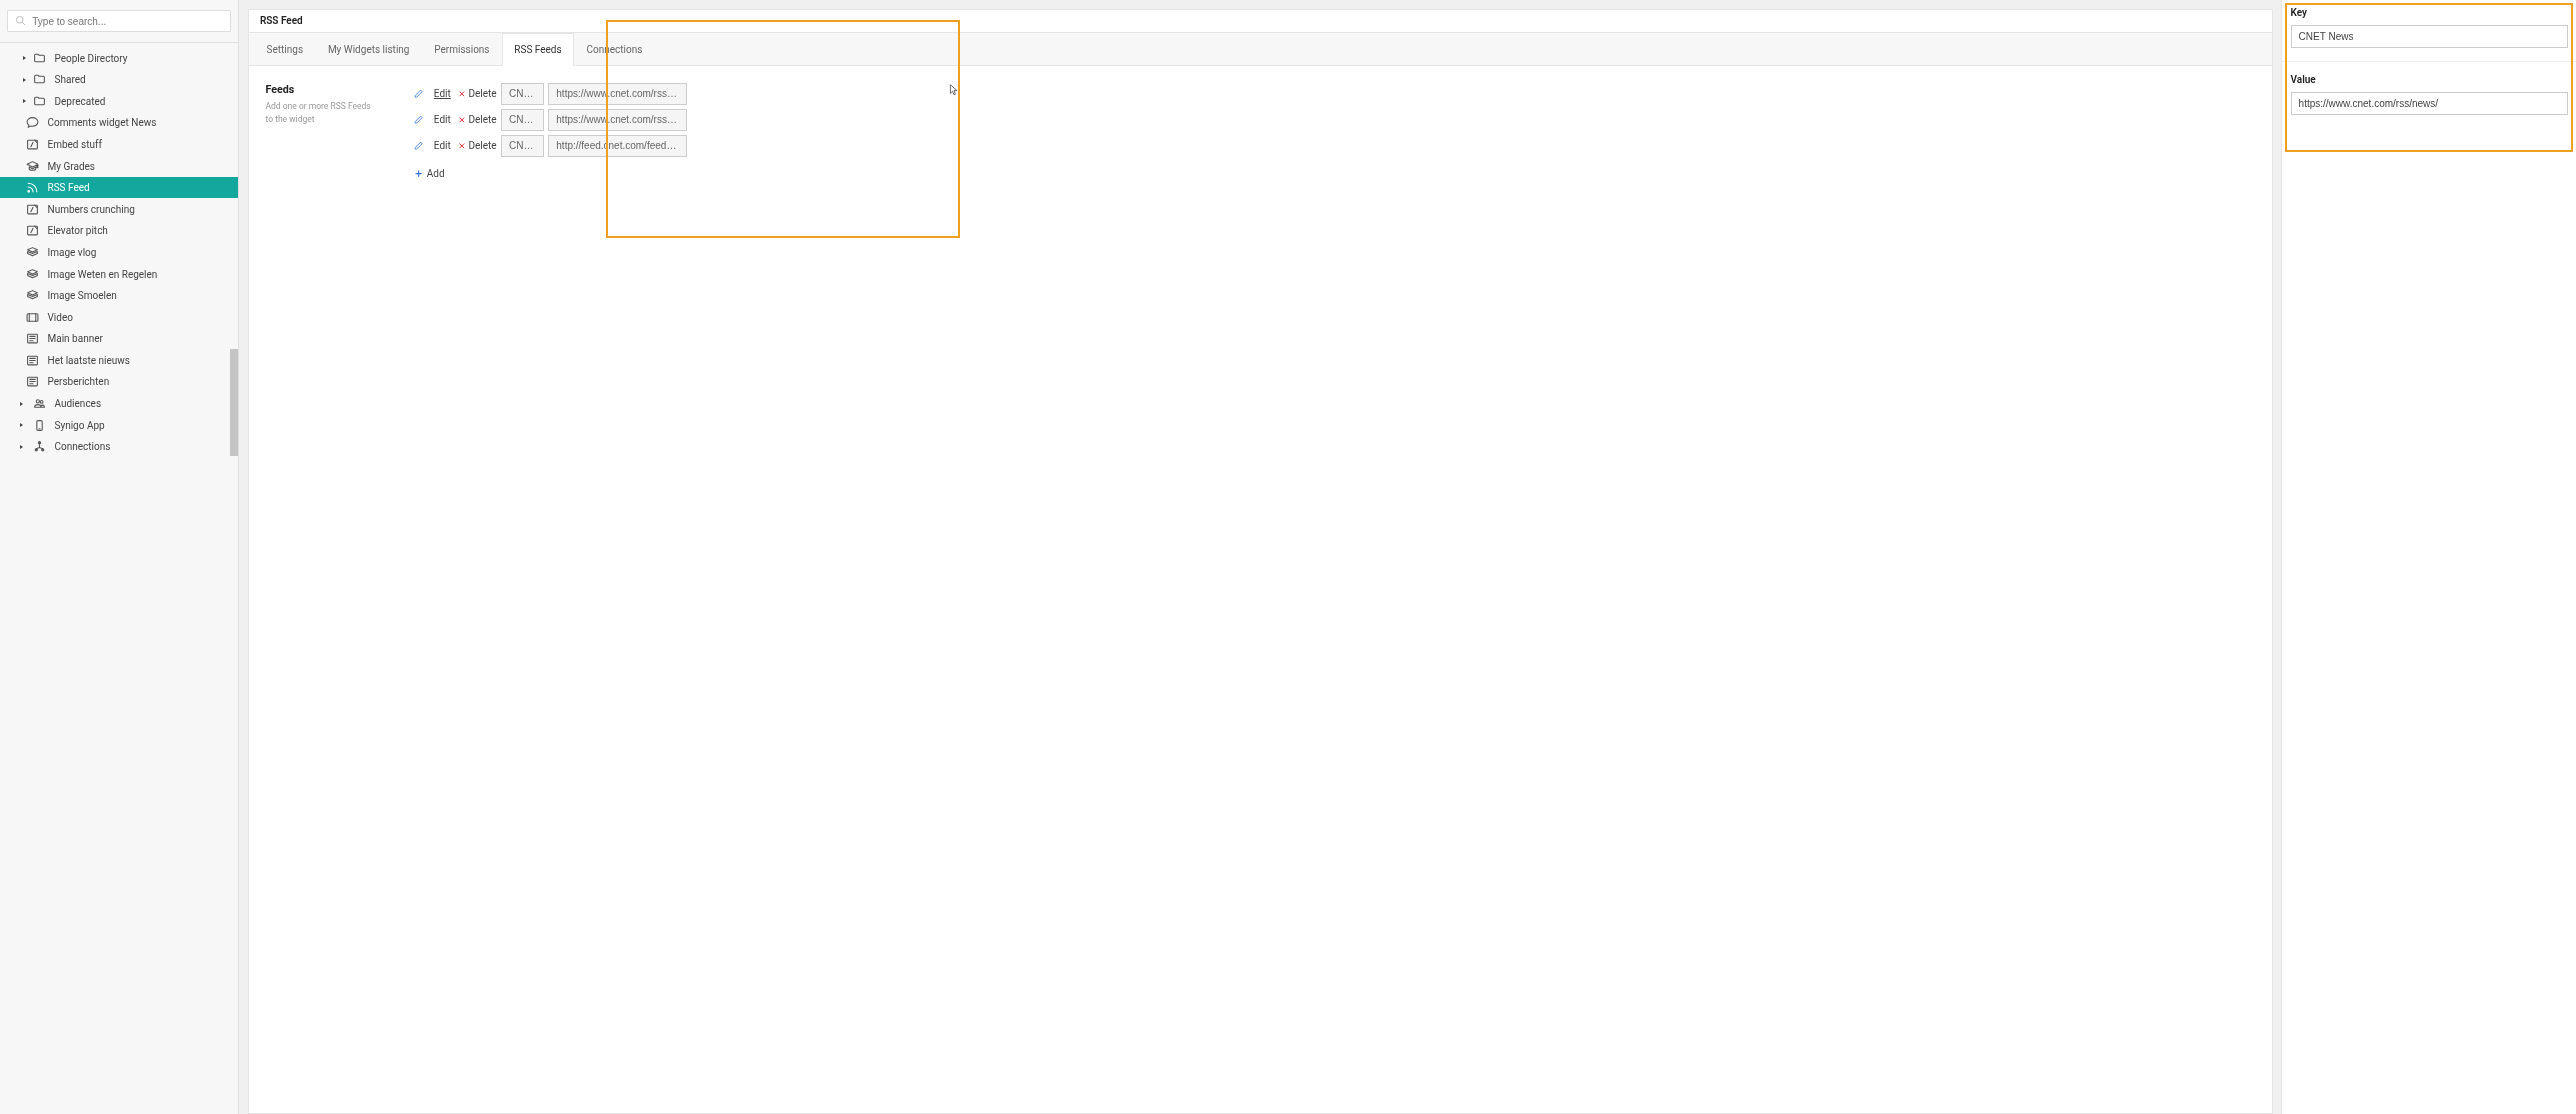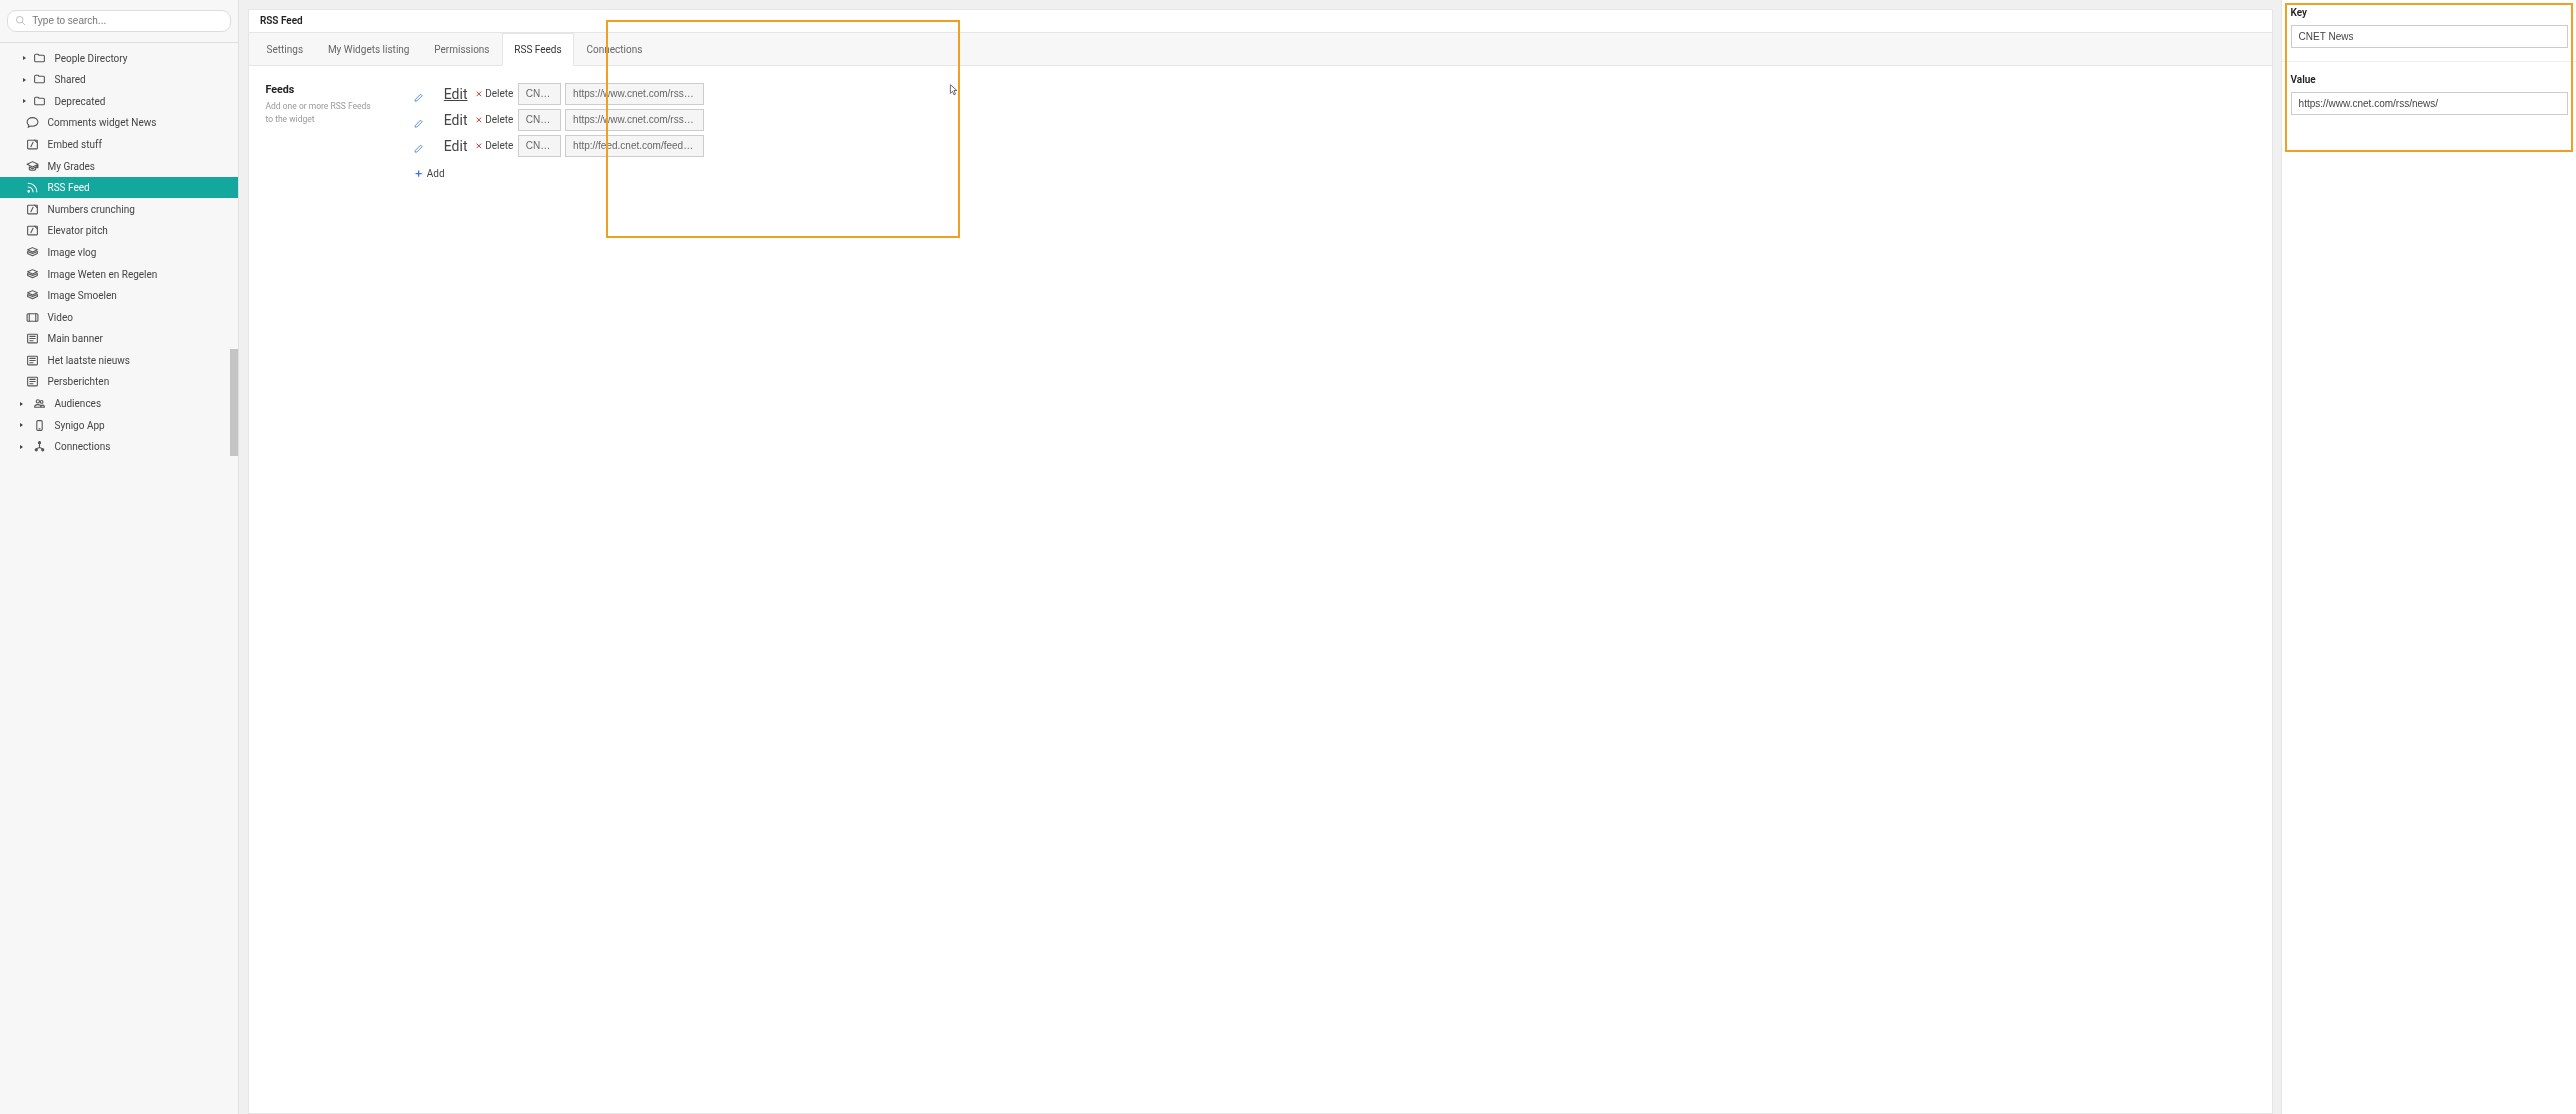--- a/index.html
+++ b/index.html
@@ -2,21 +2,21 @@
 <html style="font-size:11.4px"><head>
 <meta charset="utf-8">
 <style>
 * { box-sizing: border-box; margin: 0; padding: 0; }
 body { font-family: -apple-system, "Segoe UI", Roboto, sans-serif; font-size: 10px; color: #333; background: #fff; overflow: hidden; }
 .app { display: flex; height: 100vh; }
 
 
 .sidebar { width: 239px; background: #f7f7f7; border-right: 0.7px solid #e0e0e0; display: flex; flex-direction: column; }
 .search-wrap { padding: 10px 7.1px; border-bottom: 0.7px solid #e0e0e0; }
-.search-box { display: flex; align-items: center; background: #fff; border: 0.7px solid #ddd; border-radius: 9px; padding: 4.3px 7.1px; }
+.search-box { display: flex; align-items: flex-end; background: #fff; border: 0.7px solid #ddd; border-radius: 1px; padding: 4.3px 7.1px; }
 .search-box svg { width: 11.4px; height: 11.4px; margin-right: 5.7px; fill: none; stroke: #bbb; stroke-width: 2; }
 .search-box input { border: none; outline: none; flex: 1; font-size: 10px; color: #888; background: transparent; }
 .tree { flex: 1; overflow-y: auto; position: relative; padding-top: 4.3px; }
 .tree-item { display: flex; align-items: center; padding: 4.3px 7.1px 4.3px 33px; cursor: pointer; color: #444; white-space: nowrap; }
 .tree-item.level-2 { padding-left: 26px; }
 .tree-item.active { background: #14a79d; color: #fff; }
 .tree-item .caret { position: absolute; left: 23px; width: 0; height: 0; border-left: 3.6px solid #444; border-top: 2.8px solid transparent; border-bottom: 2.8px solid transparent; }
 .tree-item.level-0 .caret { left: 20px; }
 .tree-item .icon { width: 13px; height: 13px; margin-right: 8.5px; display: inline-flex; align-items: center; justify-content: center; color: #555; flex-shrink: 0; }
 .tree-item.active .icon { color: #fff; }
@@ -29,21 +29,21 @@
 .header { padding: 5.7px 11.4px; border-bottom: 0.7px solid #e5e5e5; font-weight: 600; font-size: 10px; color: #222; }
 .tabs { display: flex; background: #f7f7f7; border-bottom: 0.7px solid #e5e5e5; padding-left: 5.7px; }
 .tab { padding: 10px 11.4px; color: #666; cursor: pointer; font-size: 10px; border: 0.7px solid transparent; margin-bottom: -0.7px; }
 .tab.active { background: #fff; border: 0.7px solid #e5e5e5; border-bottom-color: #fff; color: #333; }
 .content { padding: 17px 17px; display: flex; gap: 34px; }
 .content-left { width: 114px; }
 .content-left h3 { font-size: 10.7px; font-weight: 700; margin-bottom: 4.3px; color: #222; }
 .content-left p { font-size: 8.5px; color: #999; line-height: 1.5; }
 .feed-list { flex: 1; max-width: 399px; }
 .feed-row { display: flex; align-items: center; gap: 4.3px; margin-bottom: 4.3px; }
-.edit-link { display: inline-flex; align-items: flex-end; gap: 21px; color: #444; cursor: pointer; font-size: 14px; }
+.edit-link { display: inline-flex; align-items: center; gap: 11px; color: #444; cursor: pointer; font-size: 10px; }
 .edit-link.underline span { text-decoration: underline; }
 .edit-link svg { width: 9.3px; height: 9.3px; stroke: #2a6fd6; fill: none; stroke-width: 2; }
 .delete-link { display: inline-flex; align-items: center; gap: 2.8px; color: #444; cursor: pointer; font-size: 10px; margin-left: 2.8px; }
 .delete-link svg { width: 7.8px; height: 7.8px; stroke: #d9332e; stroke-width: 3; }
 .feed-input { padding: 4.3px 7.1px; border: 0.7px solid #ccc; background: #f5f5f5; color: #666; font-size: 10px; outline: none; text-overflow: ellipsis; }
 .feed-key { width: 43px; }
 .feed-url { width: 139px; }
 .add-link { display: inline-flex; align-items: center; gap: 4px; color: #444; cursor: pointer; font-size: 10px; margin-top: 7.1px; }
 .add-link svg { width: 9.3px; height: 9.3px; stroke: #2a6fd6; stroke-width: 3; }
 .highlight-box { position: absolute; border: 2.8px solid #f0a020; pointer-events: none; }

